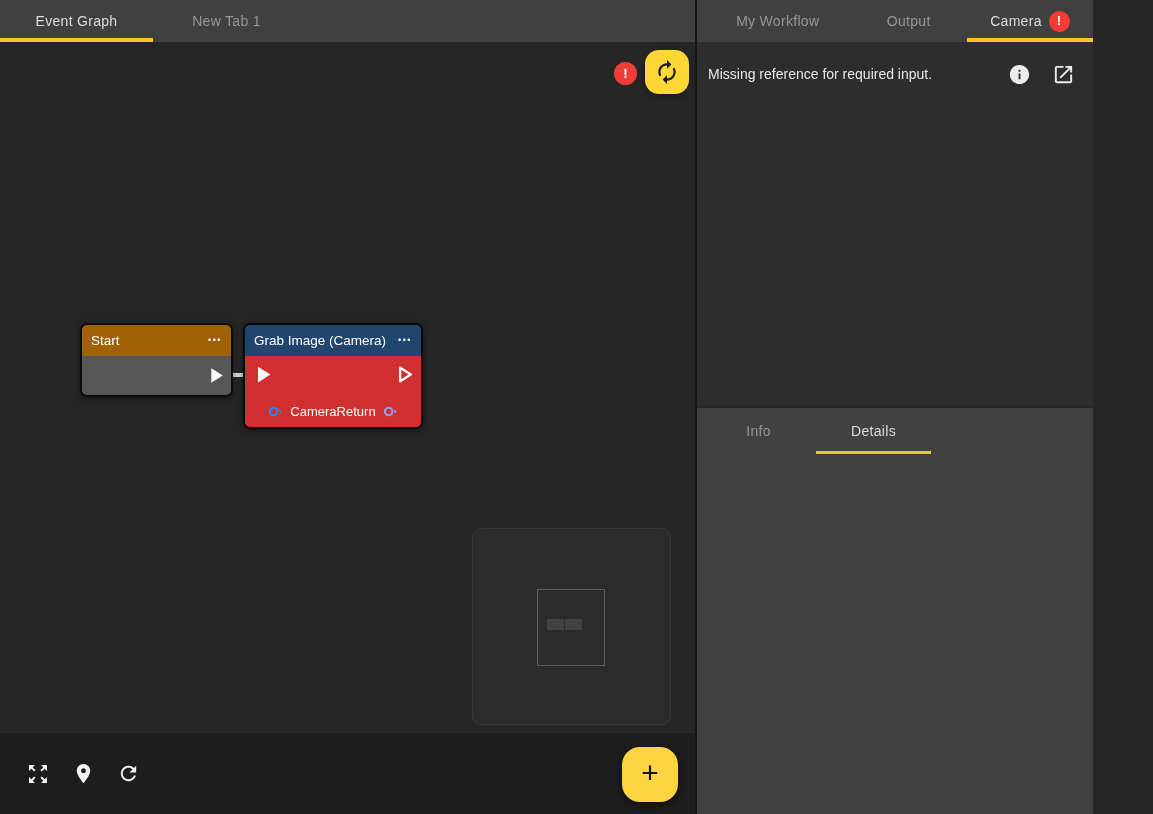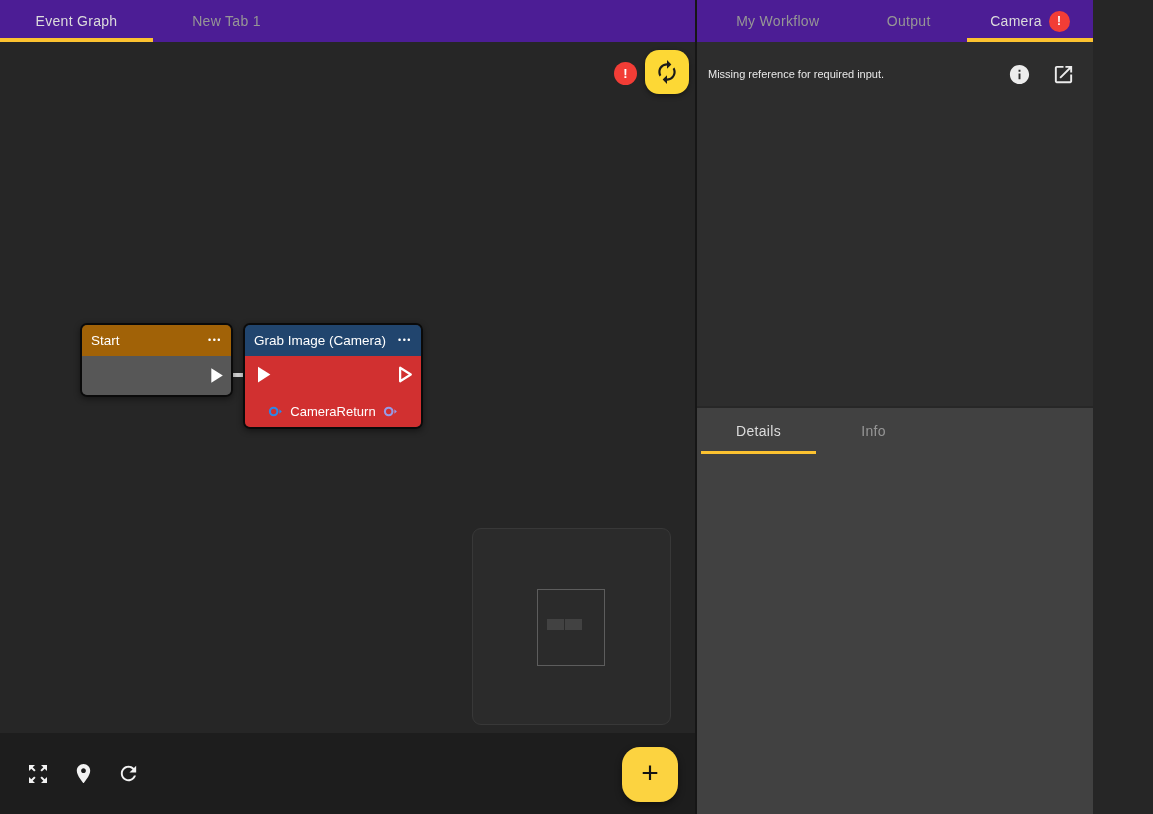--- a/index.html
+++ b/index.html
@@ -12,21 +12,21 @@
   }
   .app { display: flex; width: 1153px; height: 814px; }
 
   
   .left-pane {
     width: 697px; height: 814px;
     display: flex; flex-direction: column;
     border-right: 2px solid #161616;
   }
   .tabbar {
-    height: 42px; background: #4c1d95;
+    height: 42px; background: #404040;
     display: flex; align-items: stretch; flex-shrink: 0;
   }
   .tab {
     position: relative;
     display: flex; align-items: center; justify-content: center;
     font-size: 14px; font-weight: 500; letter-spacing: .3px;
     color: #969696; cursor: pointer; gap: 7px;
   }
   .tab.selected { color: #dcdcdc; }
   .tab.selected::after {
@@ -134,21 +134,21 @@
   .rtab-3 { width: 130px; }
   .badge {
     width: 21px; height: 21px; border-radius: 50%;
     background: #f23d36; color: #fff;
     display: flex; align-items: center; justify-content: center;
     font-size: 12px; font-weight: bold;
   }
 
   .errors-panel { height: 364px; background: #2d2d2d; flex-shrink: 0; }
   .error-row { display: flex; align-items: center; padding: 15px 13px 0 11px; }
-  .error-message { font-size: 11px; font-weight: 500; color: #e8e8e8; }
+  .error-message { font-size: 14px; font-weight: 500; color: #e8e8e8; }
   .error-actions { margin-left: auto; display: flex; align-items: center; gap: 10px; }
   .icon-btn {
     width: 34px; height: 34px; border: none; background: transparent;
     display: flex; align-items: center; justify-content: center; cursor: pointer;
   }
 
   .details-panel {
     flex: 1; background: #414141; border-top: 2px solid #272727;
     display: flex; flex-direction: column;
   }
@@ -295,23 +295,23 @@
             <svg width="23" height="23" viewBox="0 0 24 24">
               <path fill="#ececec" d="M19 19H5V5h7V3H5c-1.11 0-2 .9-2 2v14c0 1.1.89 2 2 2h14c1.1 0 2-.9 2-2v-7h-2v7zM14 3v2h3.59l-9.83 9.83 1.41 1.41L19 6.41V10h2V3h-7z"></path>
             </svg>
           </button>
         </span>
       </div>
     </div>
 
     <div class="details-panel">
       <div class="tabbar details-tabbar">
+        <div class="tab dtab">
+          <span>Info</span>
+        </div>
         <div class="tab dtab selected">
           <span>Details</span>
         </div>
-        <div class="tab dtab">
-          <span>Info</span>
-        </div>
       </div>
       <div class="details-content"></div>
     </div>
   </div>
 </div>
 
 </body></html>

